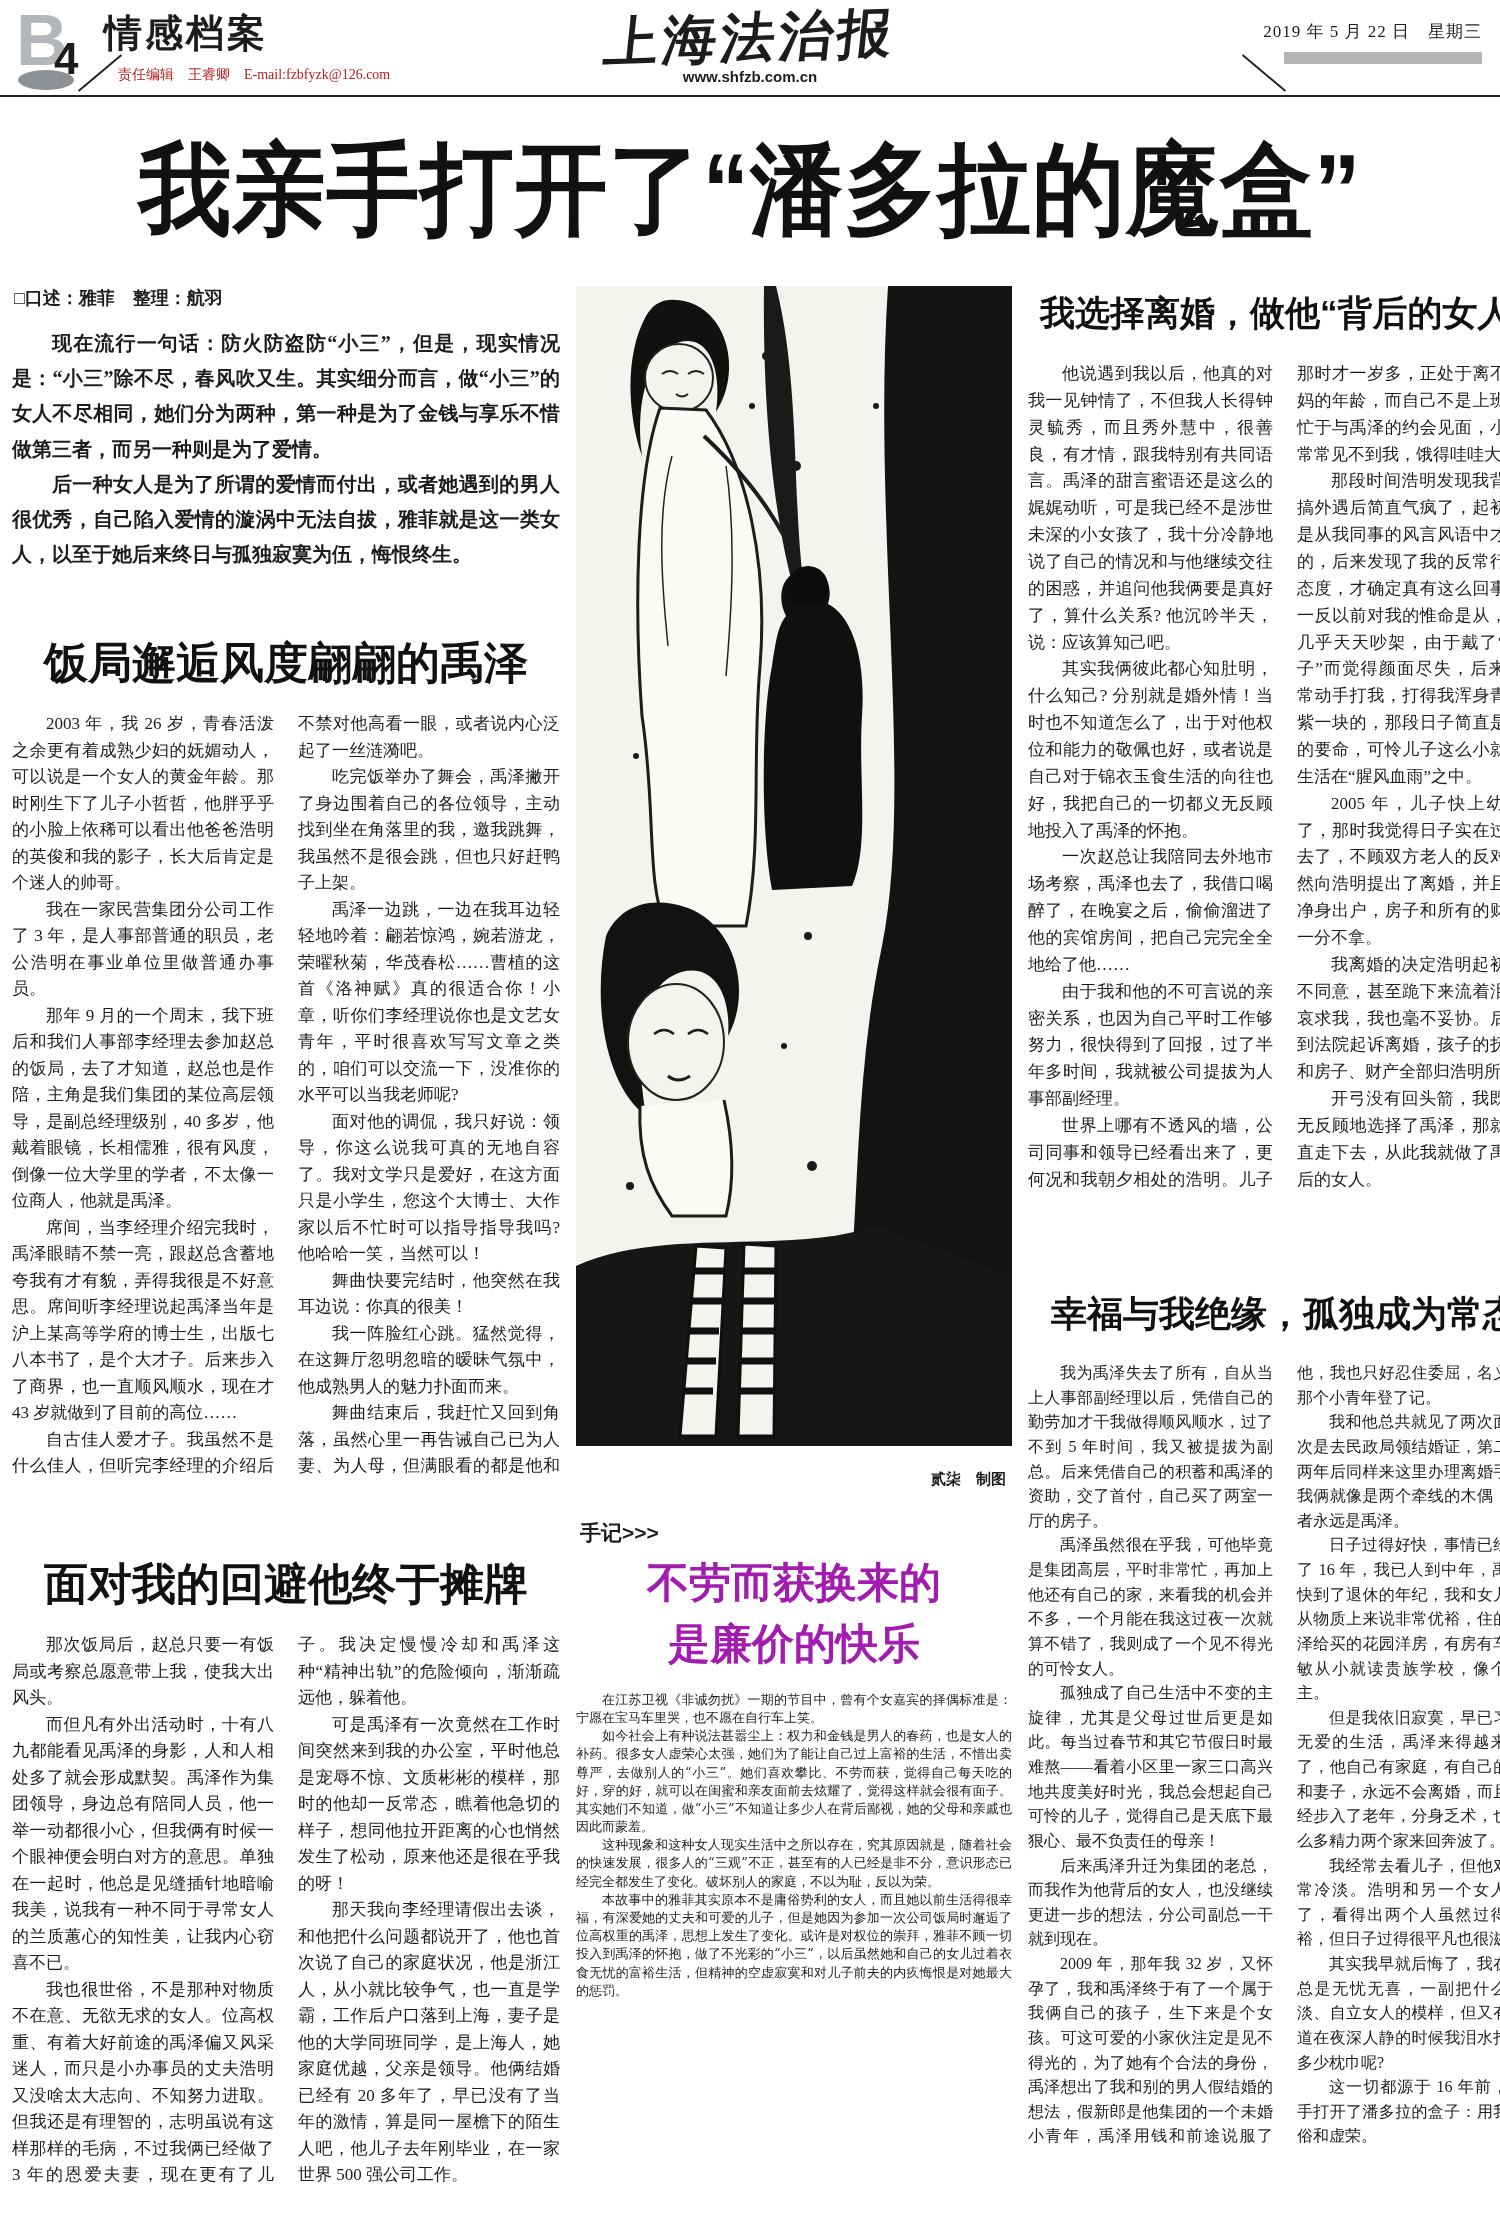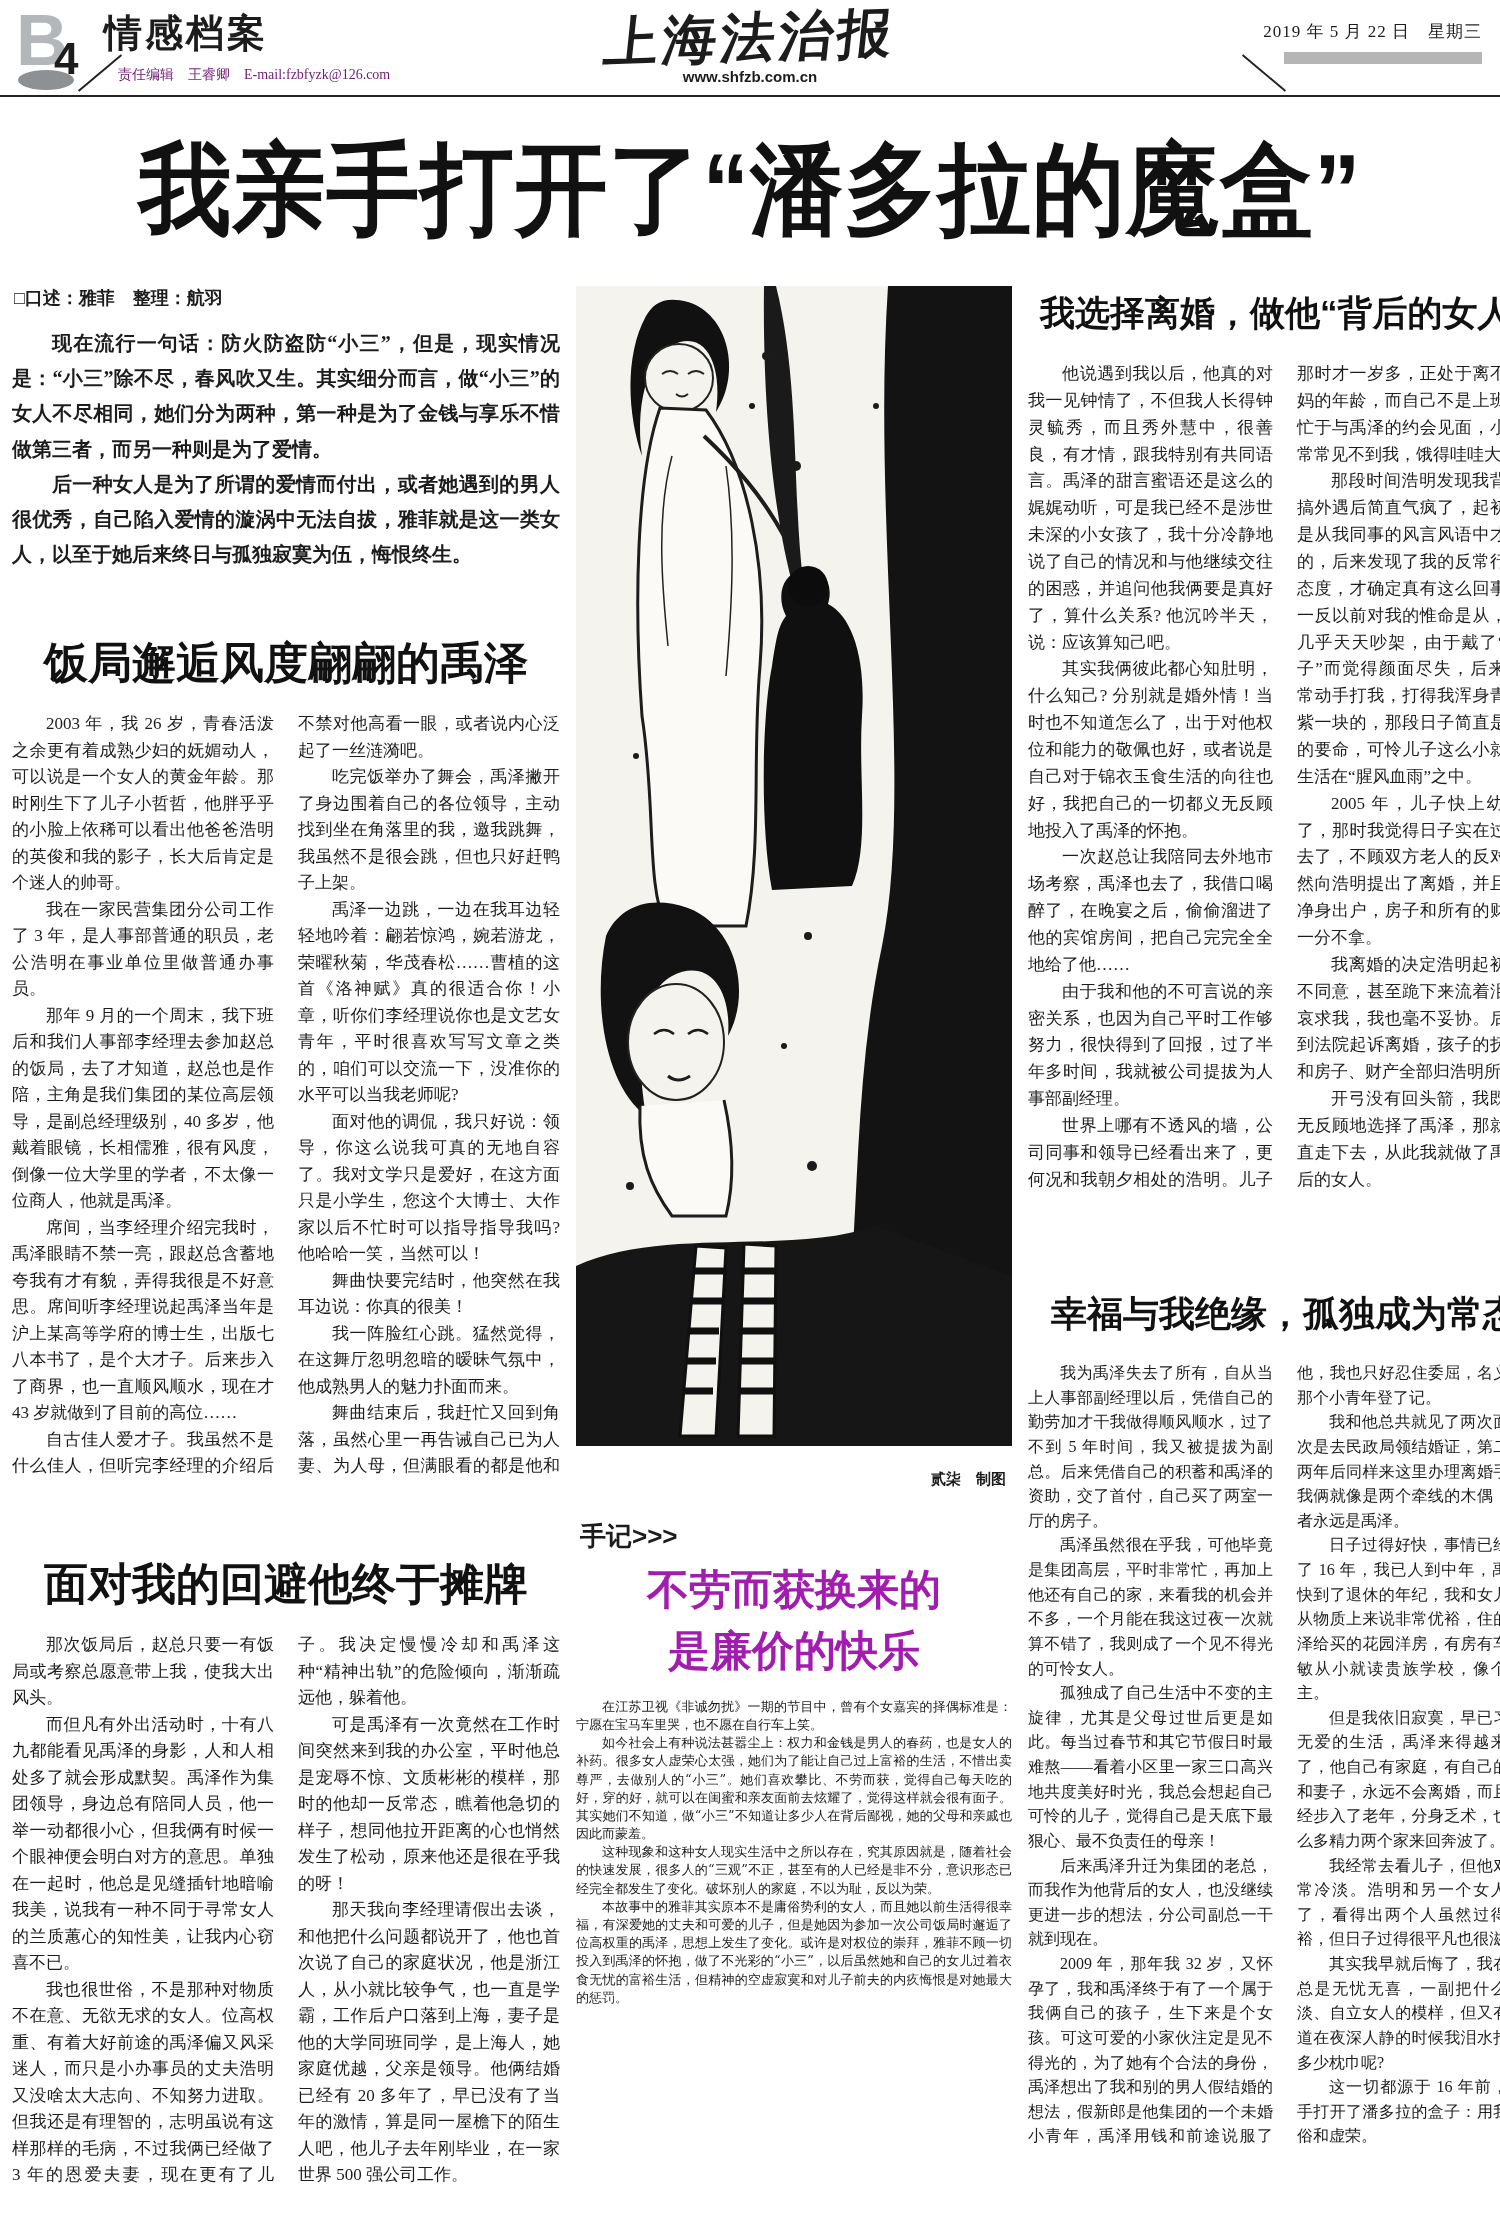--- a/index.html
+++ b/index.html
@@ -9,21 +9,21 @@
   
   .header{position:absolute;top:0;left:0;right:0;height:96px;}
   .b4{position:absolute;left:16px;top:4px;width:86px;height:88px;}
   .b4 .b{font-family:"Liberation Sans",sans-serif;font-size:72px;font-weight:900;
          color:#b3b7ba;line-height:1;letter-spacing:-4px;}
   .b4 .four{position:absolute;left:38px;top:30px;font-family:"Liberation Sans",sans-serif;
             font-size:44px;font-weight:900;color:#1c1c1c;}
   .b4 .shadow{position:absolute;left:2px;top:66px;width:56px;height:20px;background:#8d9194;border-radius:50%;}
   .section-name{position:absolute;left:104px;top:8px;font-family:"Liberation Sans",sans-serif;
                 font-size:38px;font-weight:900;letter-spacing:3px;}
-  .editor-line{position:absolute;left:118px;top:66px;font-size:14px;color:#701a75;}
+  .editor-line{position:absolute;left:118px;top:66px;font-size:14px;color:#b91c1c;}
   .masthead{position:absolute;left:50%;top:2px;transform:translateX(-50%) skewX(-8deg) rotate(-2deg);
             font-size:54px;font-weight:900;font-family:"DejaVu Serif",serif;letter-spacing:4px;white-space:nowrap;}
   .website{position:absolute;left:50%;top:68px;transform:translateX(-50%);
            font-family:"Liberation Sans",sans-serif;font-weight:bold;font-size:15px;}
   .date{position:absolute;right:18px;top:20px;font-size:17px;letter-spacing:1px;}
   .graybar{position:absolute;right:18px;top:52px;width:198px;height:12px;background:#b5b5b5;}
   .header-rule{position:absolute;left:0;right:0;top:95px;border-top:2px solid #222;}
   .diag-left{position:absolute;left:72px;top:72px;width:56px;border-top:2px solid #222;transform:rotate(-40deg);}
   .diag-right{position:absolute;right:208px;top:72px;width:56px;border-top:2px solid #222;transform:rotate(40deg);}
 
@@ -52,21 +52,21 @@
   .cols p{margin:0;text-indent:2em;}
   .cols-1{height:818px;font-size:17px;line-height:1.56;}
   .cols-2{height:622px;font-size:17px;line-height:1.56;}
   .cols-3{height:903px;font-size:17px;line-height:1.58;}
   .cols-4{height:856px;font-size:16px;line-height:1.54;}
 
   
   .illu{width:436px;height:1160px;display:block;}
   .credit{text-align:right;font-family:"Liberation Sans",sans-serif;font-weight:bold;
           font-size:15px;margin:24px 6px 0 0;}
-  .notes-label{font-family:"Liberation Sans",sans-serif;font-weight:bold;font-size:26px;margin:30px 0 6px 4px;}
+  .notes-label{font-family:"Liberation Sans",sans-serif;font-weight:bold;font-size:21px;margin:30px 0 6px 4px;}
   .notes-heading{text-align:center;font-family:"Liberation Sans",sans-serif;font-weight:900;
                  font-size:42px;line-height:1.45;color:#a21caf;}
   .notes-text{margin-top:16px;font-size:13px;line-height:1.4;text-align:justify;
               height:520px;overflow:hidden;font-family:"DejaVu Serif",serif;}
   .notes-text p{margin:0;text-indent:2em;}
 </style>
 </head>
 <body>
 
 <div class="page">

